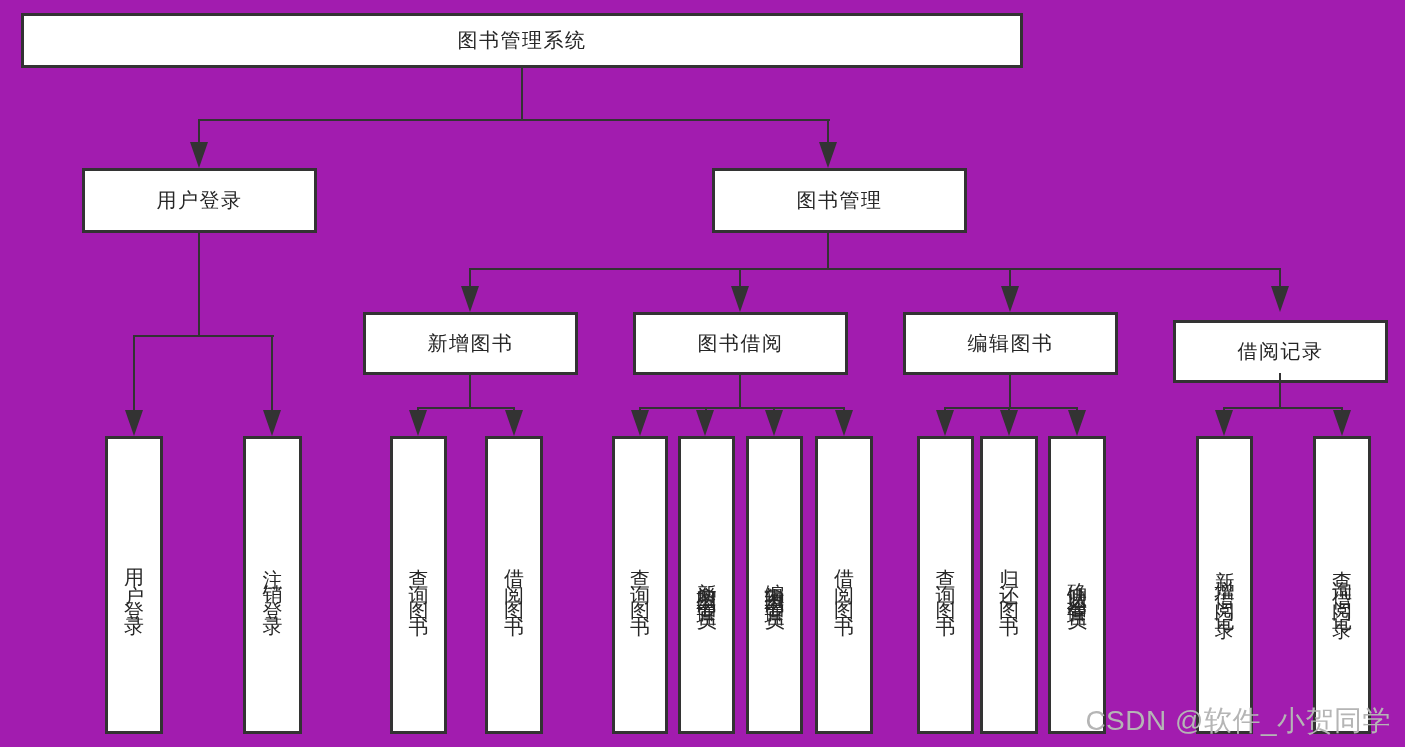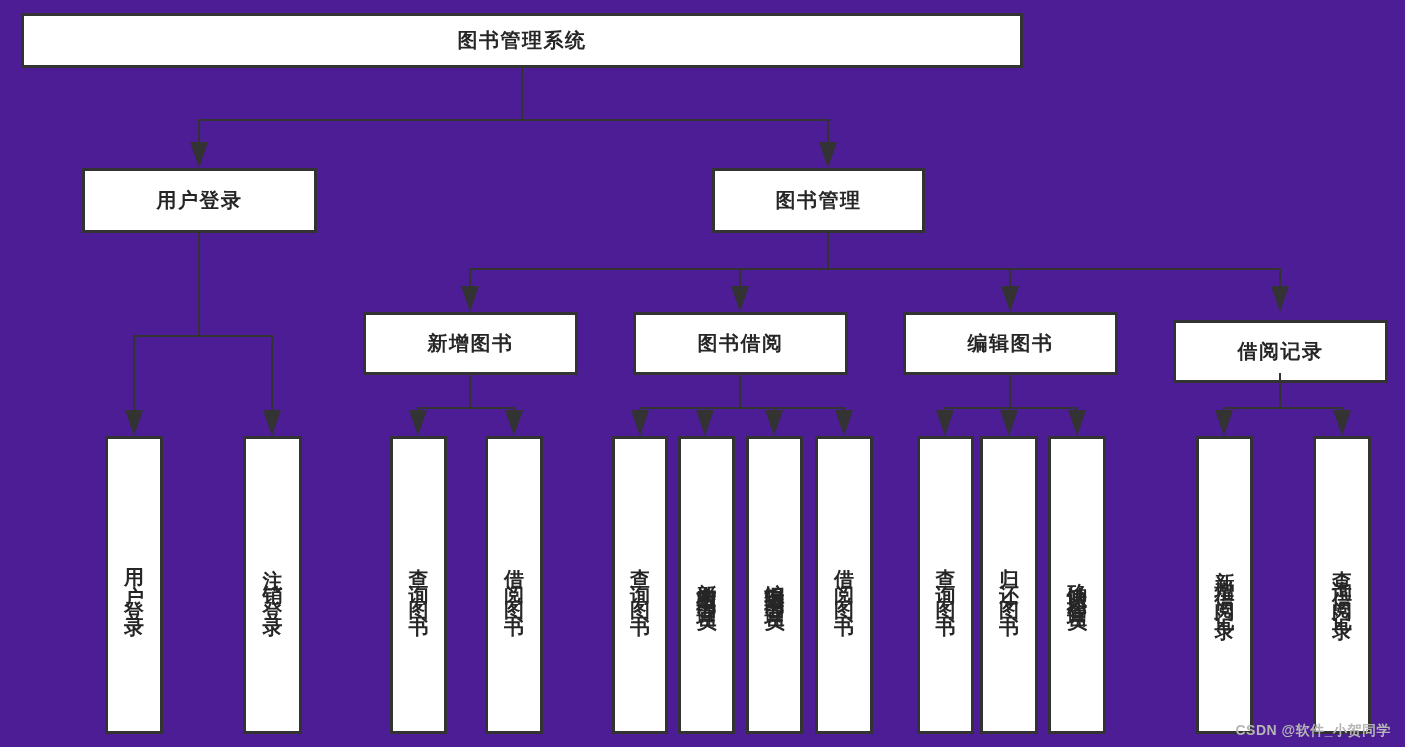--- a/index.html
+++ b/index.html
@@ -1,18 +1,18 @@
 <!DOCTYPE html>
 <html><head>
 <meta charset="utf-8">
 <style>
   html,body { margin:0; padding:0; background:#ffffff; }
   .canvas {
-    position:relative; width:1405px; height:747px; background:#4c1d95;
-    font-family:"Liberation Sans","DejaVu Sans",sans-serif; overflow:hidden;font-weight:bold;
+    position:relative; width:1405px; height:747px; background:#a21caf;
+    font-family:"Liberation Sans","DejaVu Sans",sans-serif; overflow:hidden;
   }
   .box {
     position:absolute; box-sizing:border-box; border:3px solid #333333;
     background:#fff; display:flex; align-items:center; justify-content:center;
     color:#262626;
   }
   .hbox { font-size:20px; letter-spacing:1.5px; }
   .leaf { top:436px; height:298px; }
   .leaf span {
     writing-mode:vertical-rl; text-orientation:mixed;
@@ -20,21 +20,21 @@
   }
   .leaf.ls-m span { letter-spacing:10px; }
   .leaf.ls-s span { letter-spacing:4px; }
   .l { position:absolute; background:#333333; }
   .ar {
     position:absolute; width:0; height:0;
     border-left:9px solid transparent; border-right:9px solid transparent;
     border-top:26px solid #333333;
   }
   .watermark {
-    position:absolute; right:14px; bottom:7px; font-size:14px;
+    position:absolute; right:14px; bottom:7px; font-size:28px;
     color:#b5b5b5; letter-spacing:0.5px; z-index:5; white-space:nowrap;
   }
 </style>
 </head>
 <body>
 
 <div class="canvas">
 
   <div class="box hbox" style="left:21px;top:13px;width:1002px;height:55px">
     <span>图书管理系统</span>
@@ -43,21 +43,21 @@
   <div class="l" style="left:521px;top:66px;width:2px;height:53px"></div>
   <div class="l" style="left:198px;top:119px;width:632px;height:2px"></div>
   <div class="l" style="left:198px;top:119px;width:2px;height:28px"></div>
   <div class="l" style="left:827px;top:119px;width:2px;height:28px"></div>
   <div class="ar" style="left:190px;top:142px"></div>
   <div class="ar" style="left:819px;top:142px"></div>
 
   <div class="box hbox" style="left:82px;top:168px;width:235px;height:65px">
     <span>用户登录</span>
   </div>
-  <div class="box hbox" style="left:712px;top:168px;width:213px;height:65px">
+  <div class="box hbox" style="left:712px;top:168px;width:255px;height:65px">
     <span>图书管理</span>
   </div>
 
   <div class="l" style="left:198px;top:231px;width:2px;height:105px"></div>
   <div class="l" style="left:133px;top:335px;width:141px;height:2px"></div>
   <div class="l" style="left:133px;top:335px;width:2px;height:78px"></div>
   <div class="l" style="left:271px;top:335px;width:2px;height:78px"></div>
   <div class="ar" style="left:125px;top:410px"></div>
   <div class="ar" style="left:263px;top:410px"></div>
 

